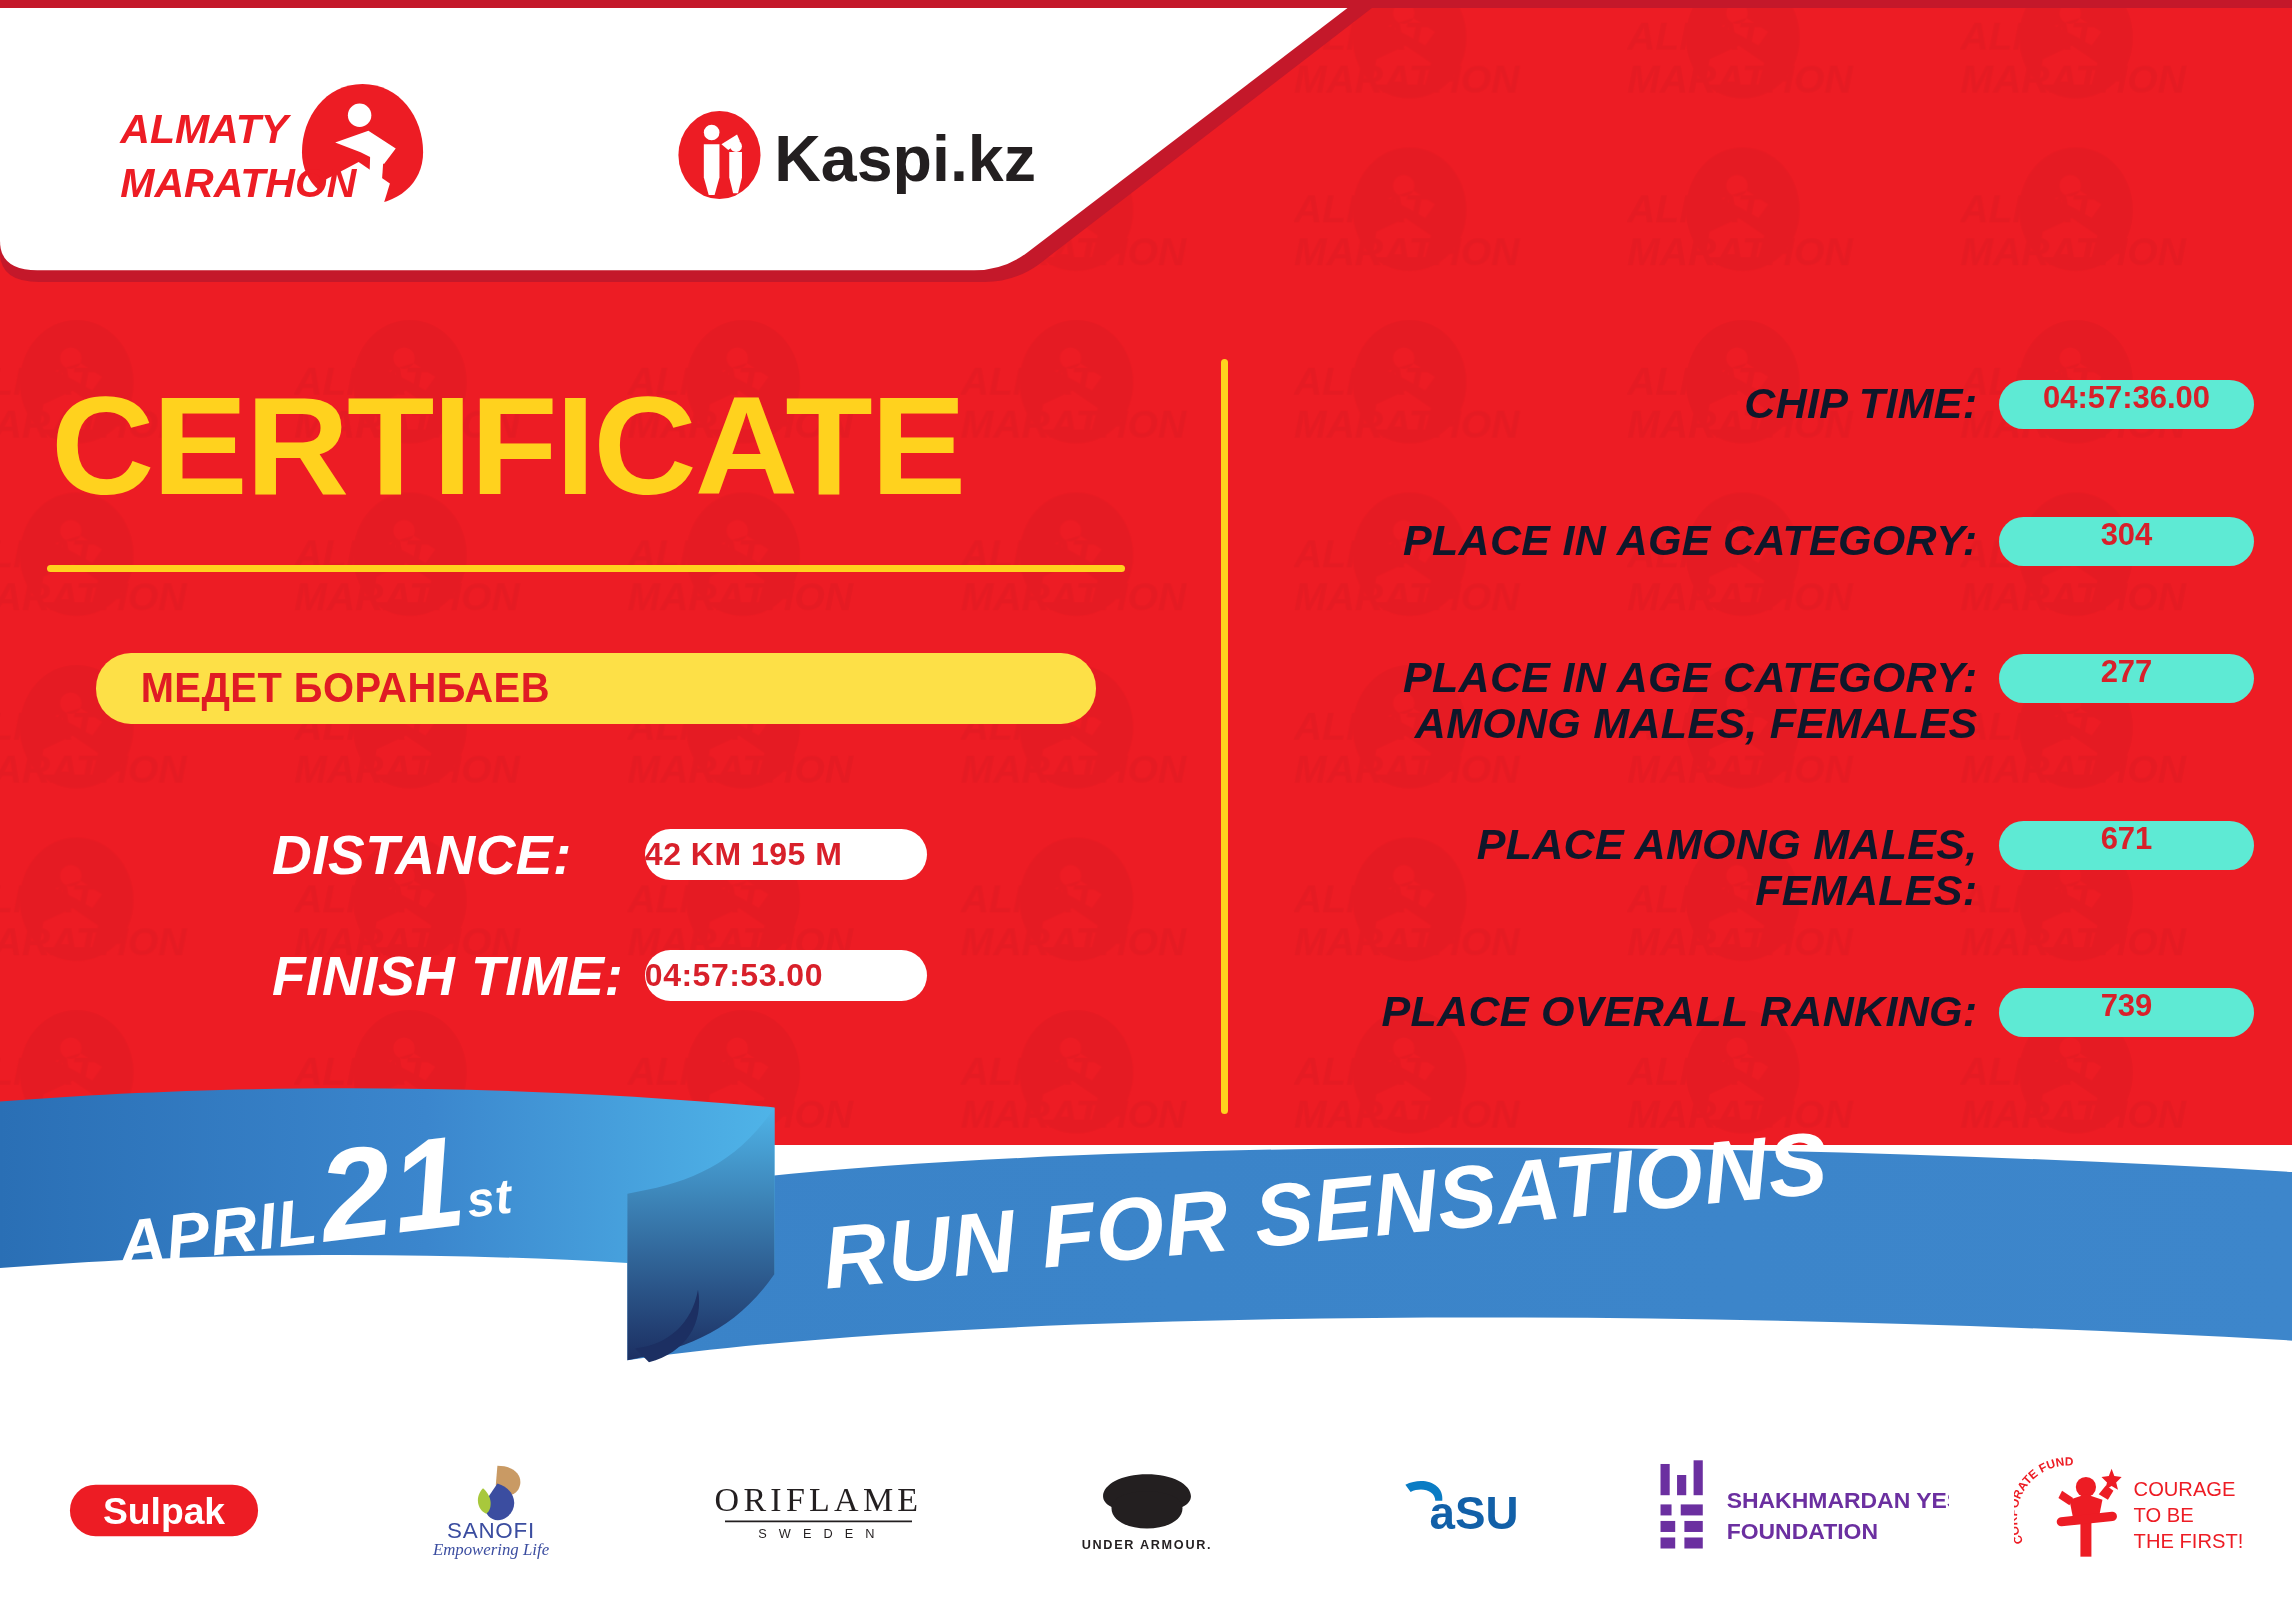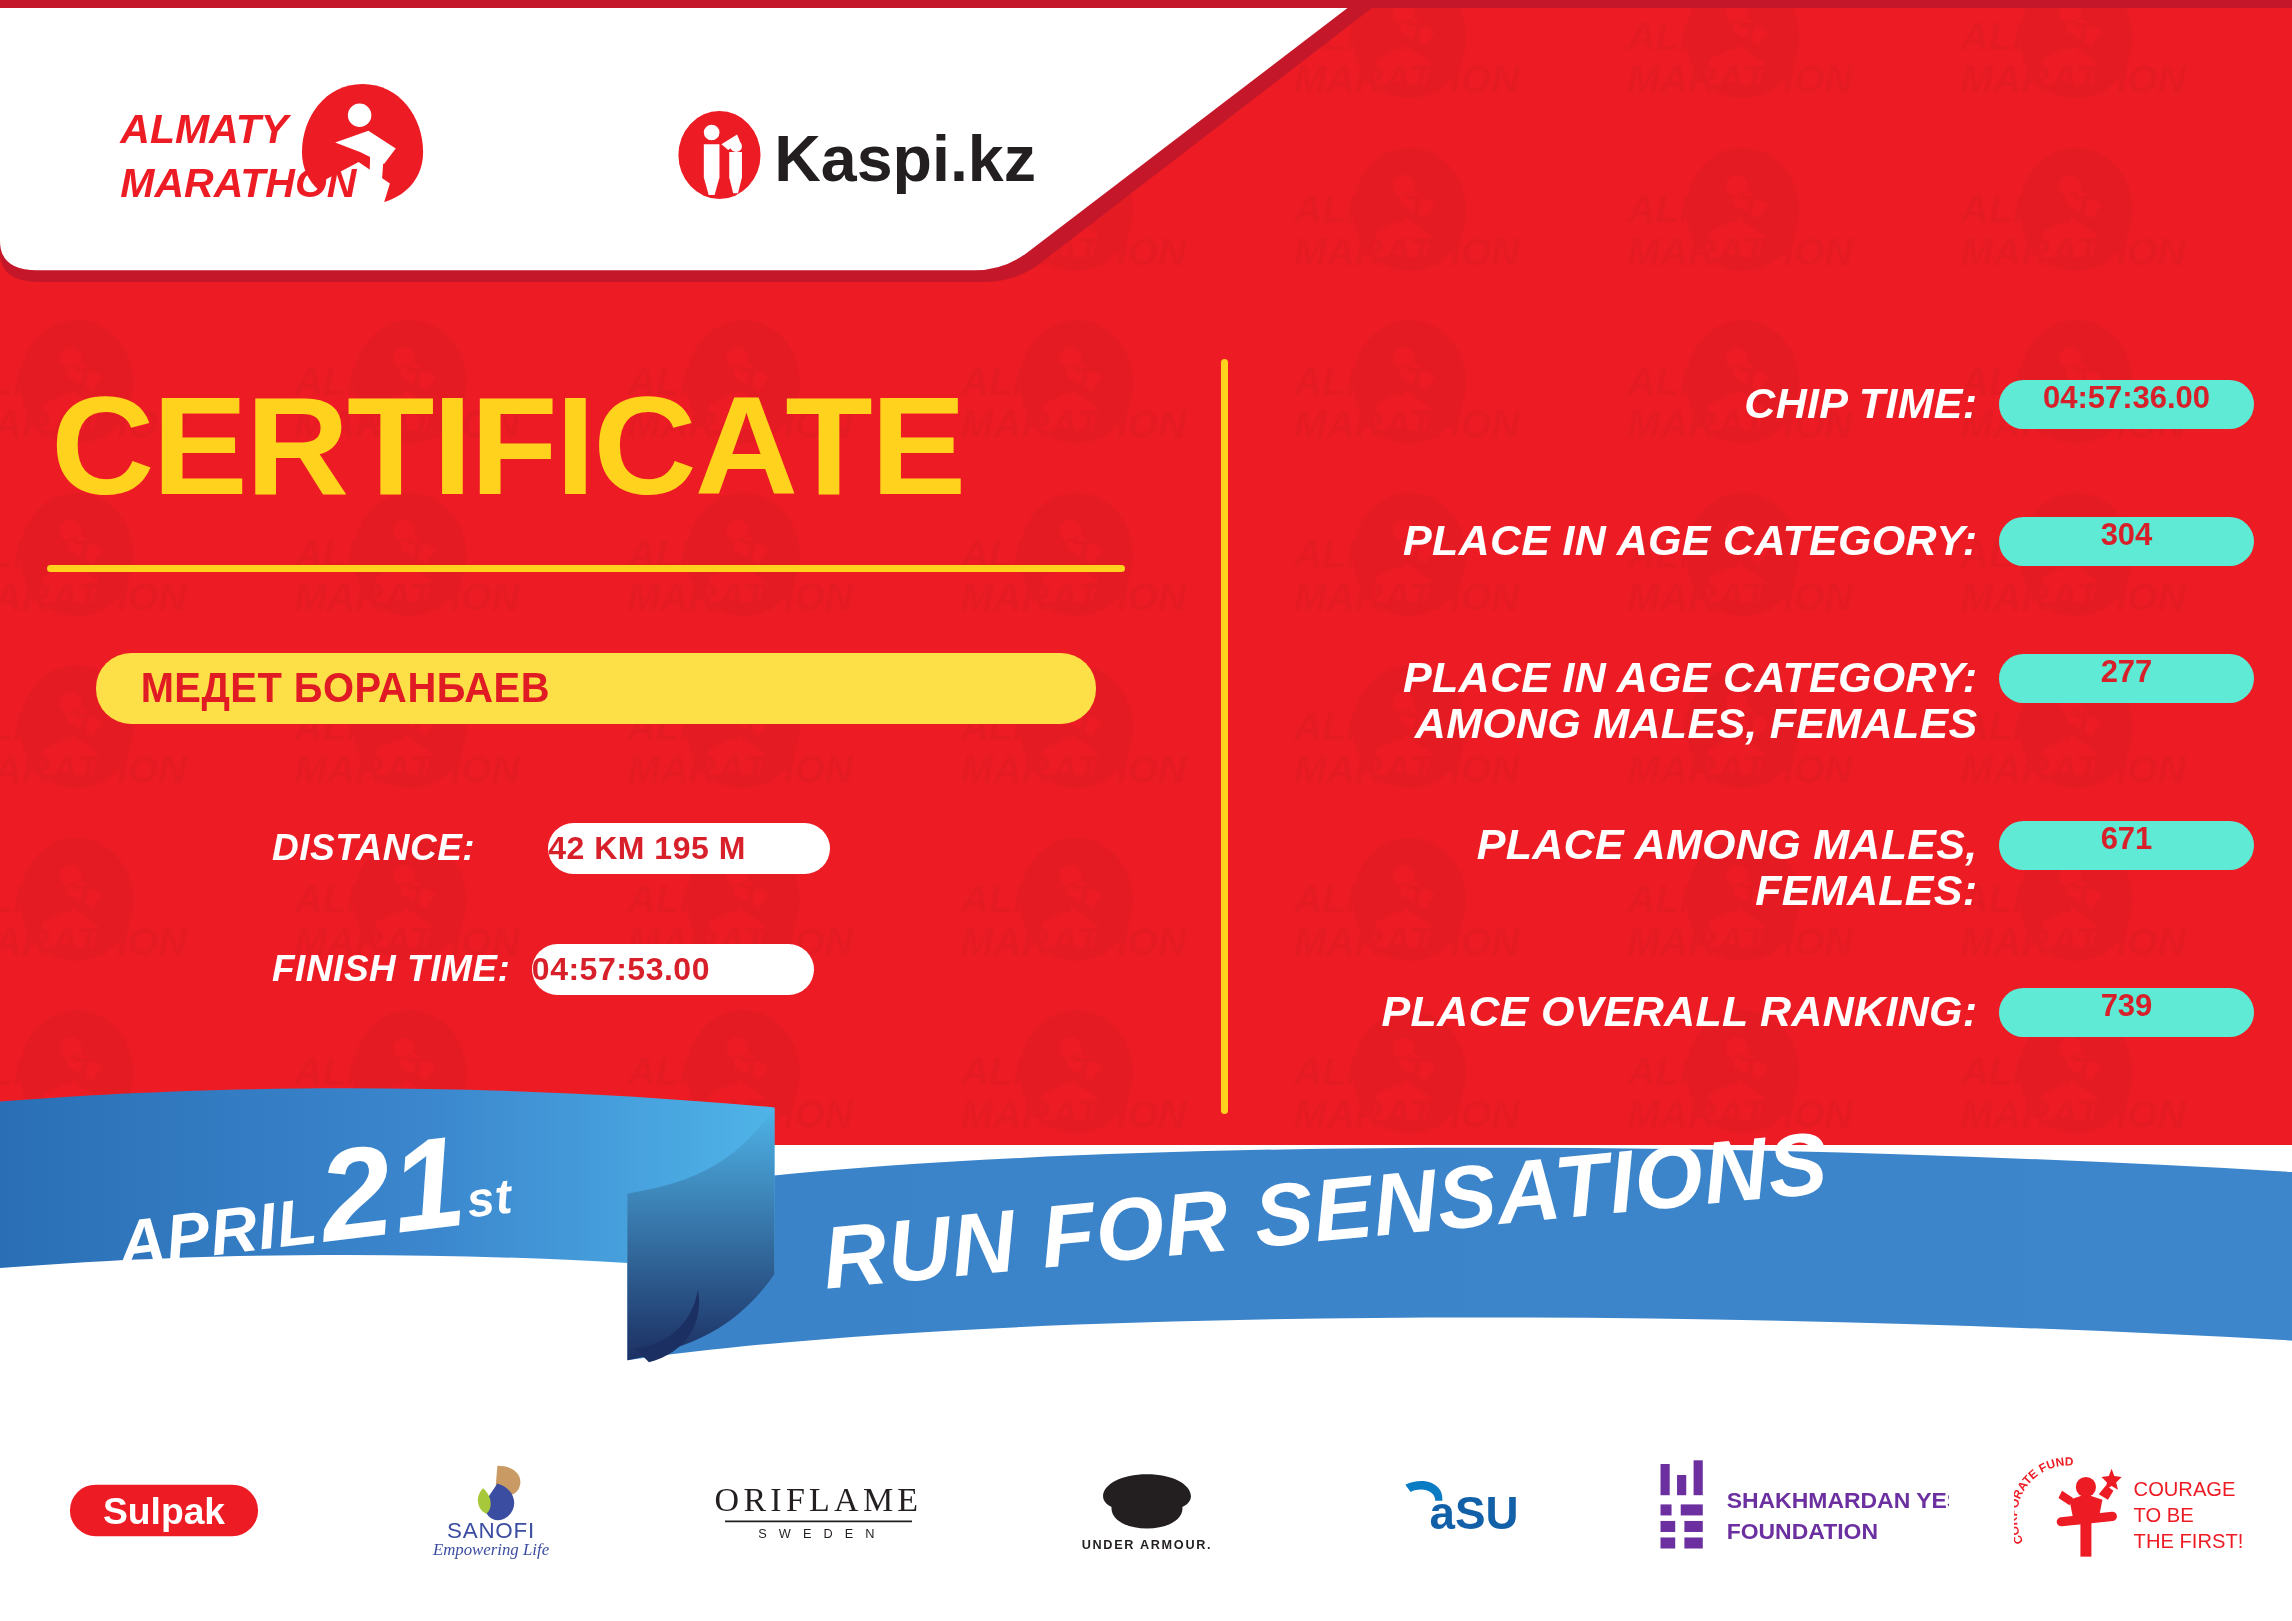--- a/index.html
+++ b/index.html
@@ -38,21 +38,21 @@
      background:#FFD21E; border-radius:3.9px; }
 
   .name-pill { position:absolute; left:96px; top:351px; width:1000px; height:71px;
      background:#fde047; border-radius:35px; display:flex; align-items:center; }
   .name-text { padding-left:47px; color:#E01B24; font-size:42px; font-weight:bold;
      letter-spacing:0.5px;
      font-family:"Liberation Sans Narrow","Liberation Sans",sans-serif;
      transform:scaleX(.95); transform-origin:left center; }
 
   .lrow { position:absolute; display:flex; align-items:center; }
-  .lrow .lbl { font-size:37px; font-weight:bold; font-style:italic; letter-spacing:0.5px;
+  .lrow .lbl { font-size:55px; font-weight:bold; font-style:italic; letter-spacing:0.5px;
      font-family:"Liberation Sans Narrow","Liberation Sans",sans-serif; }
   .lbl-white { color:#ffffff; }
   .lbl-yellow { color:#ffffff; }
   .lrow .val-pill { background:#ffffff; border-radius:25.5px; height:51px;
      display:flex; align-items:center; }
   .lrow .val { color:#D8202A; font-size:32px; font-weight:bold; letter-spacing:0.5px;
      font-family:"Liberation Sans Narrow","Liberation Sans",sans-serif; }
 
   .row-distance { left:272px; top:521px; }
   .row-distance .val-pill { width:282px; margin-left:73px; }
@@ -60,21 +60,21 @@
   .row-finish .val-pill { width:282px; margin-left:21.6px; }
 
   
   .divider { position:absolute; left:1221px; top:351px; width:6.9px; height:755px;
      background:#FFD21E; border-radius:3.9px; }
 
   
   .right-col { position:absolute; left:1274px; top:372px; width:980px; }
   .srow { position:relative; display:flex; align-items:flex-start;
      justify-content:flex-end; margin-bottom:0; }
-  .srow .s-lbl { color:#ffffff; font-size:43px; line-height:1.08; font-weight:bold;
+  .srow .s-lbl { color:#0f172a; font-size:43px; line-height:1.08; font-weight:bold;
      font-style:italic; text-align:right; letter-spacing:0.3px;
      font-family:"Liberation Sans Narrow","Liberation Sans",sans-serif;
      padding-right:21.6px; flex:1; }
   .srow .s-pill { flex:none; width:255px; height:49px; background:#5eead4;
      border-radius:24.5px; display:flex; justify-content:center; }
   .srow .s-val { color:#D8202A; font-size:31px; font-weight:bold;
      font-family:"Liberation Sans Narrow","Liberation Sans",sans-serif; }
 
   .sr0 { position:absolute; right:0; top:0;   width:980px; }
   .sr1 { position:absolute; right:0; top:137px; width:980px; }

